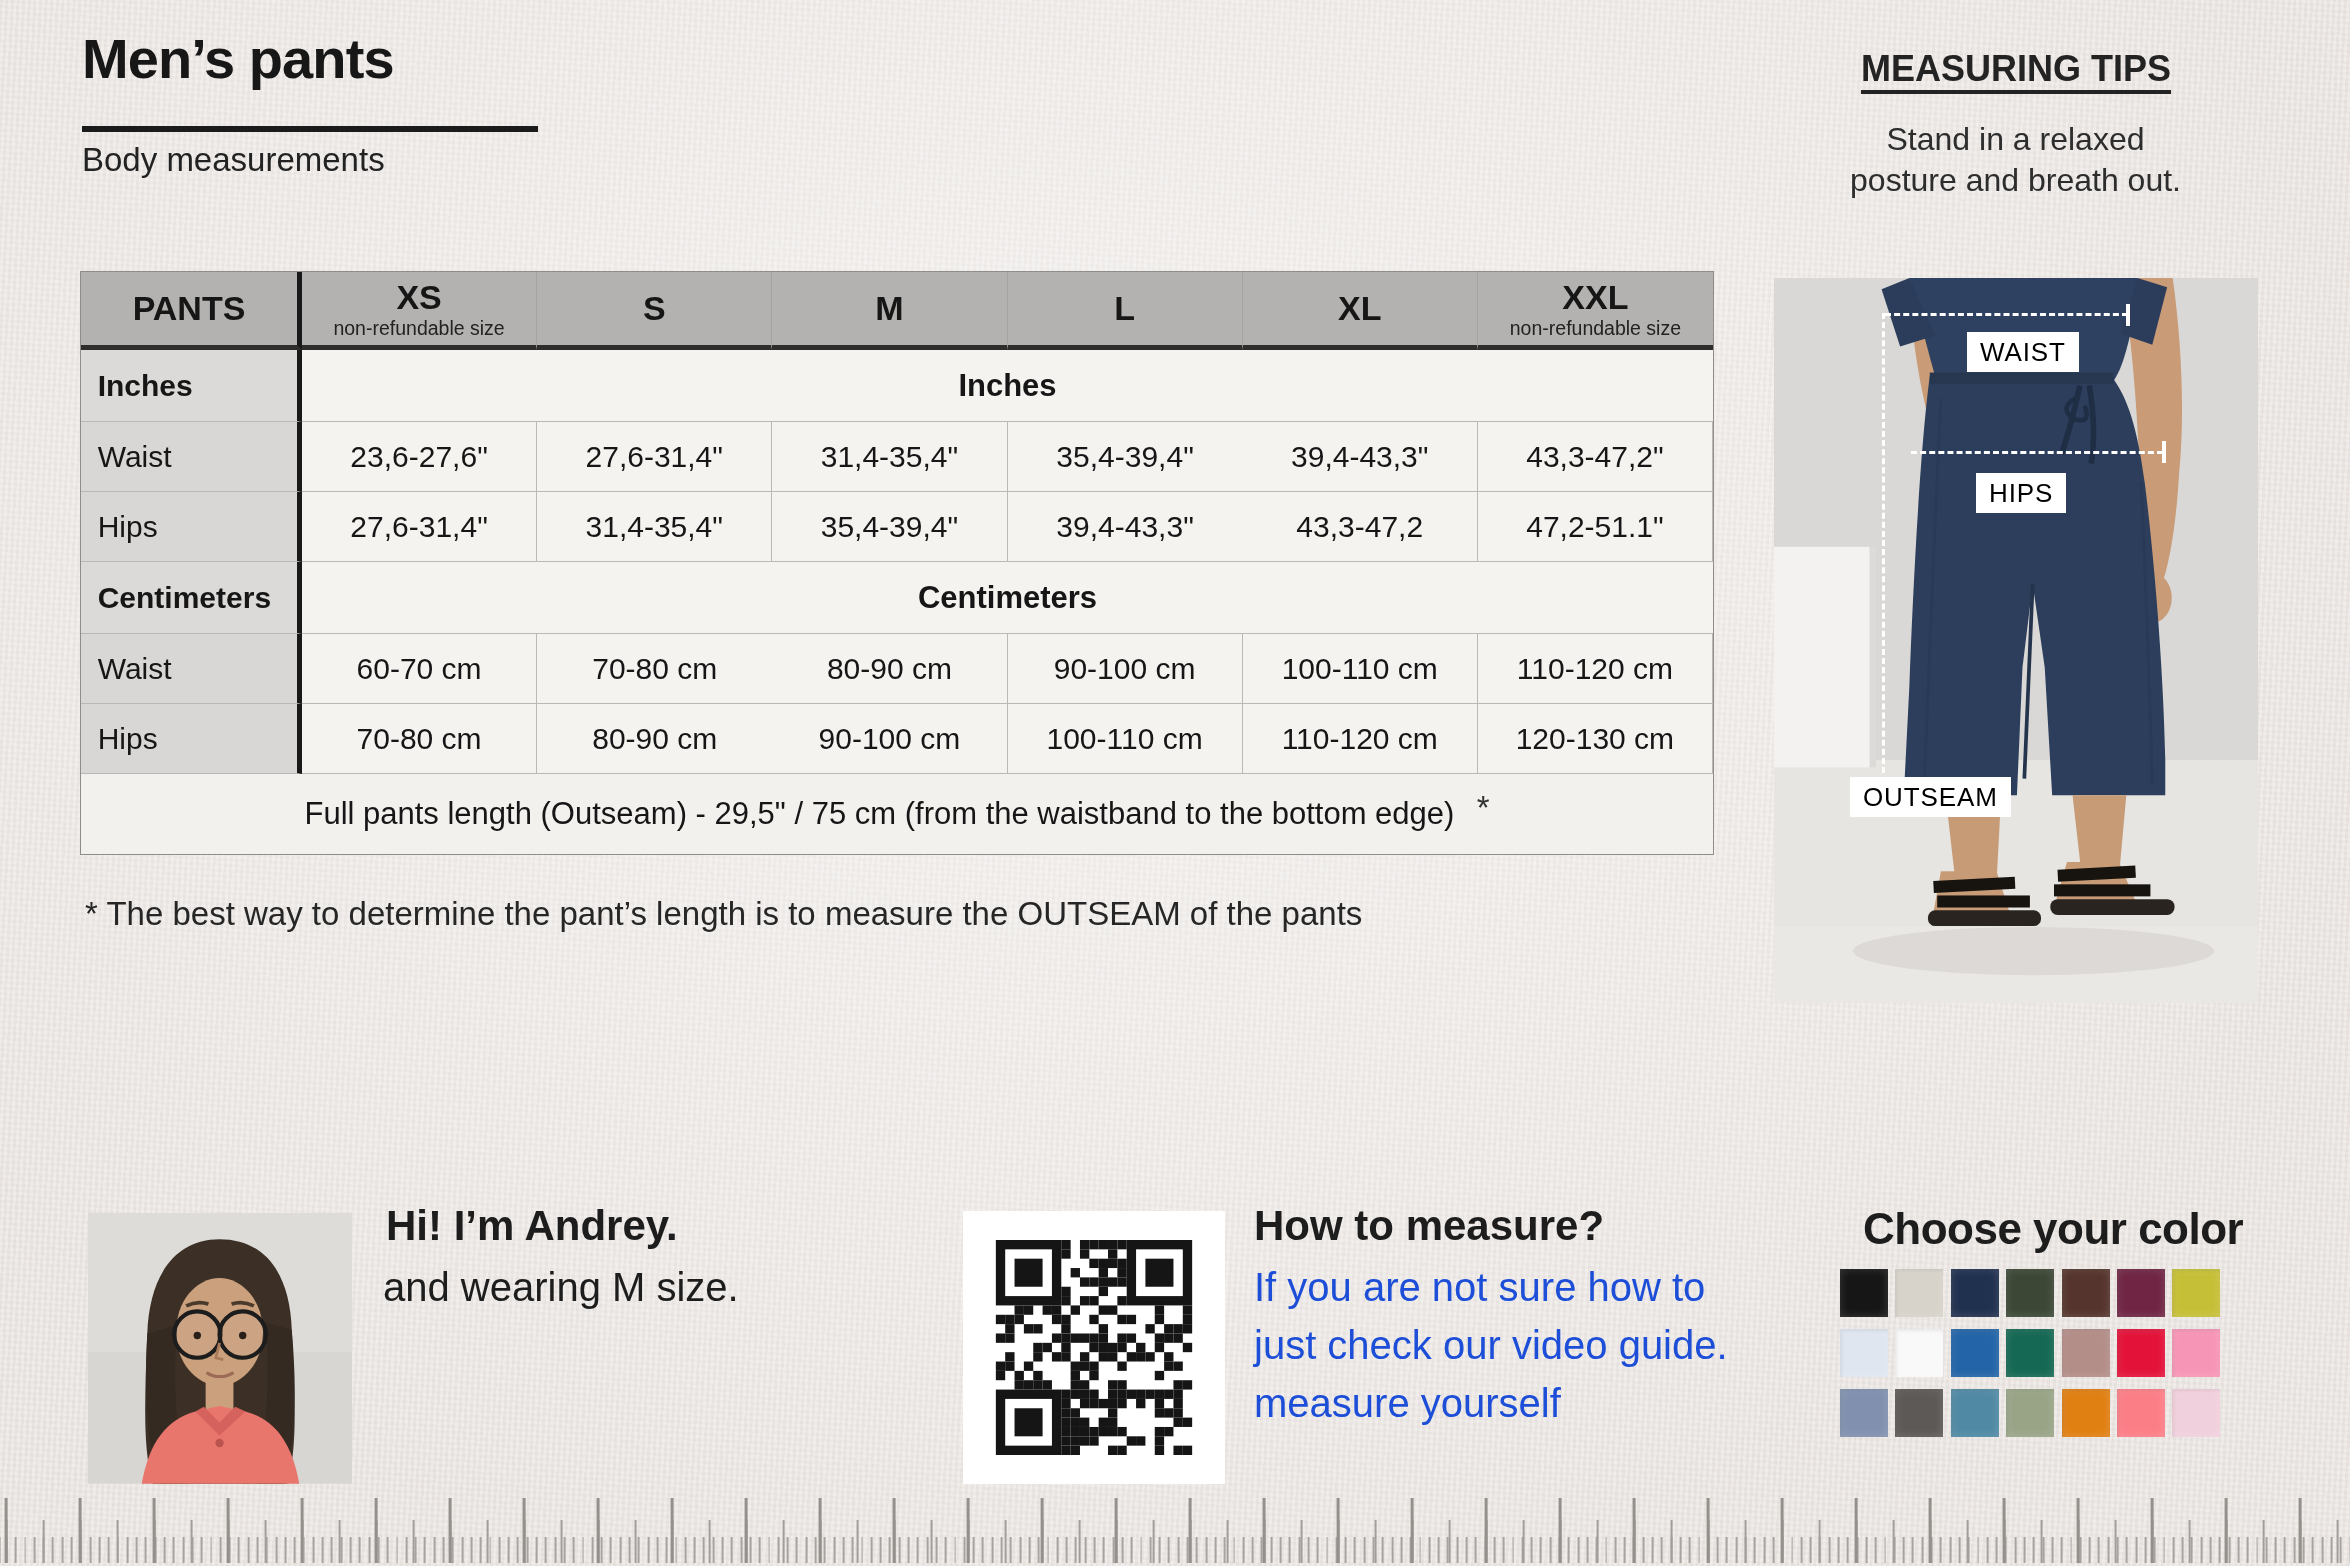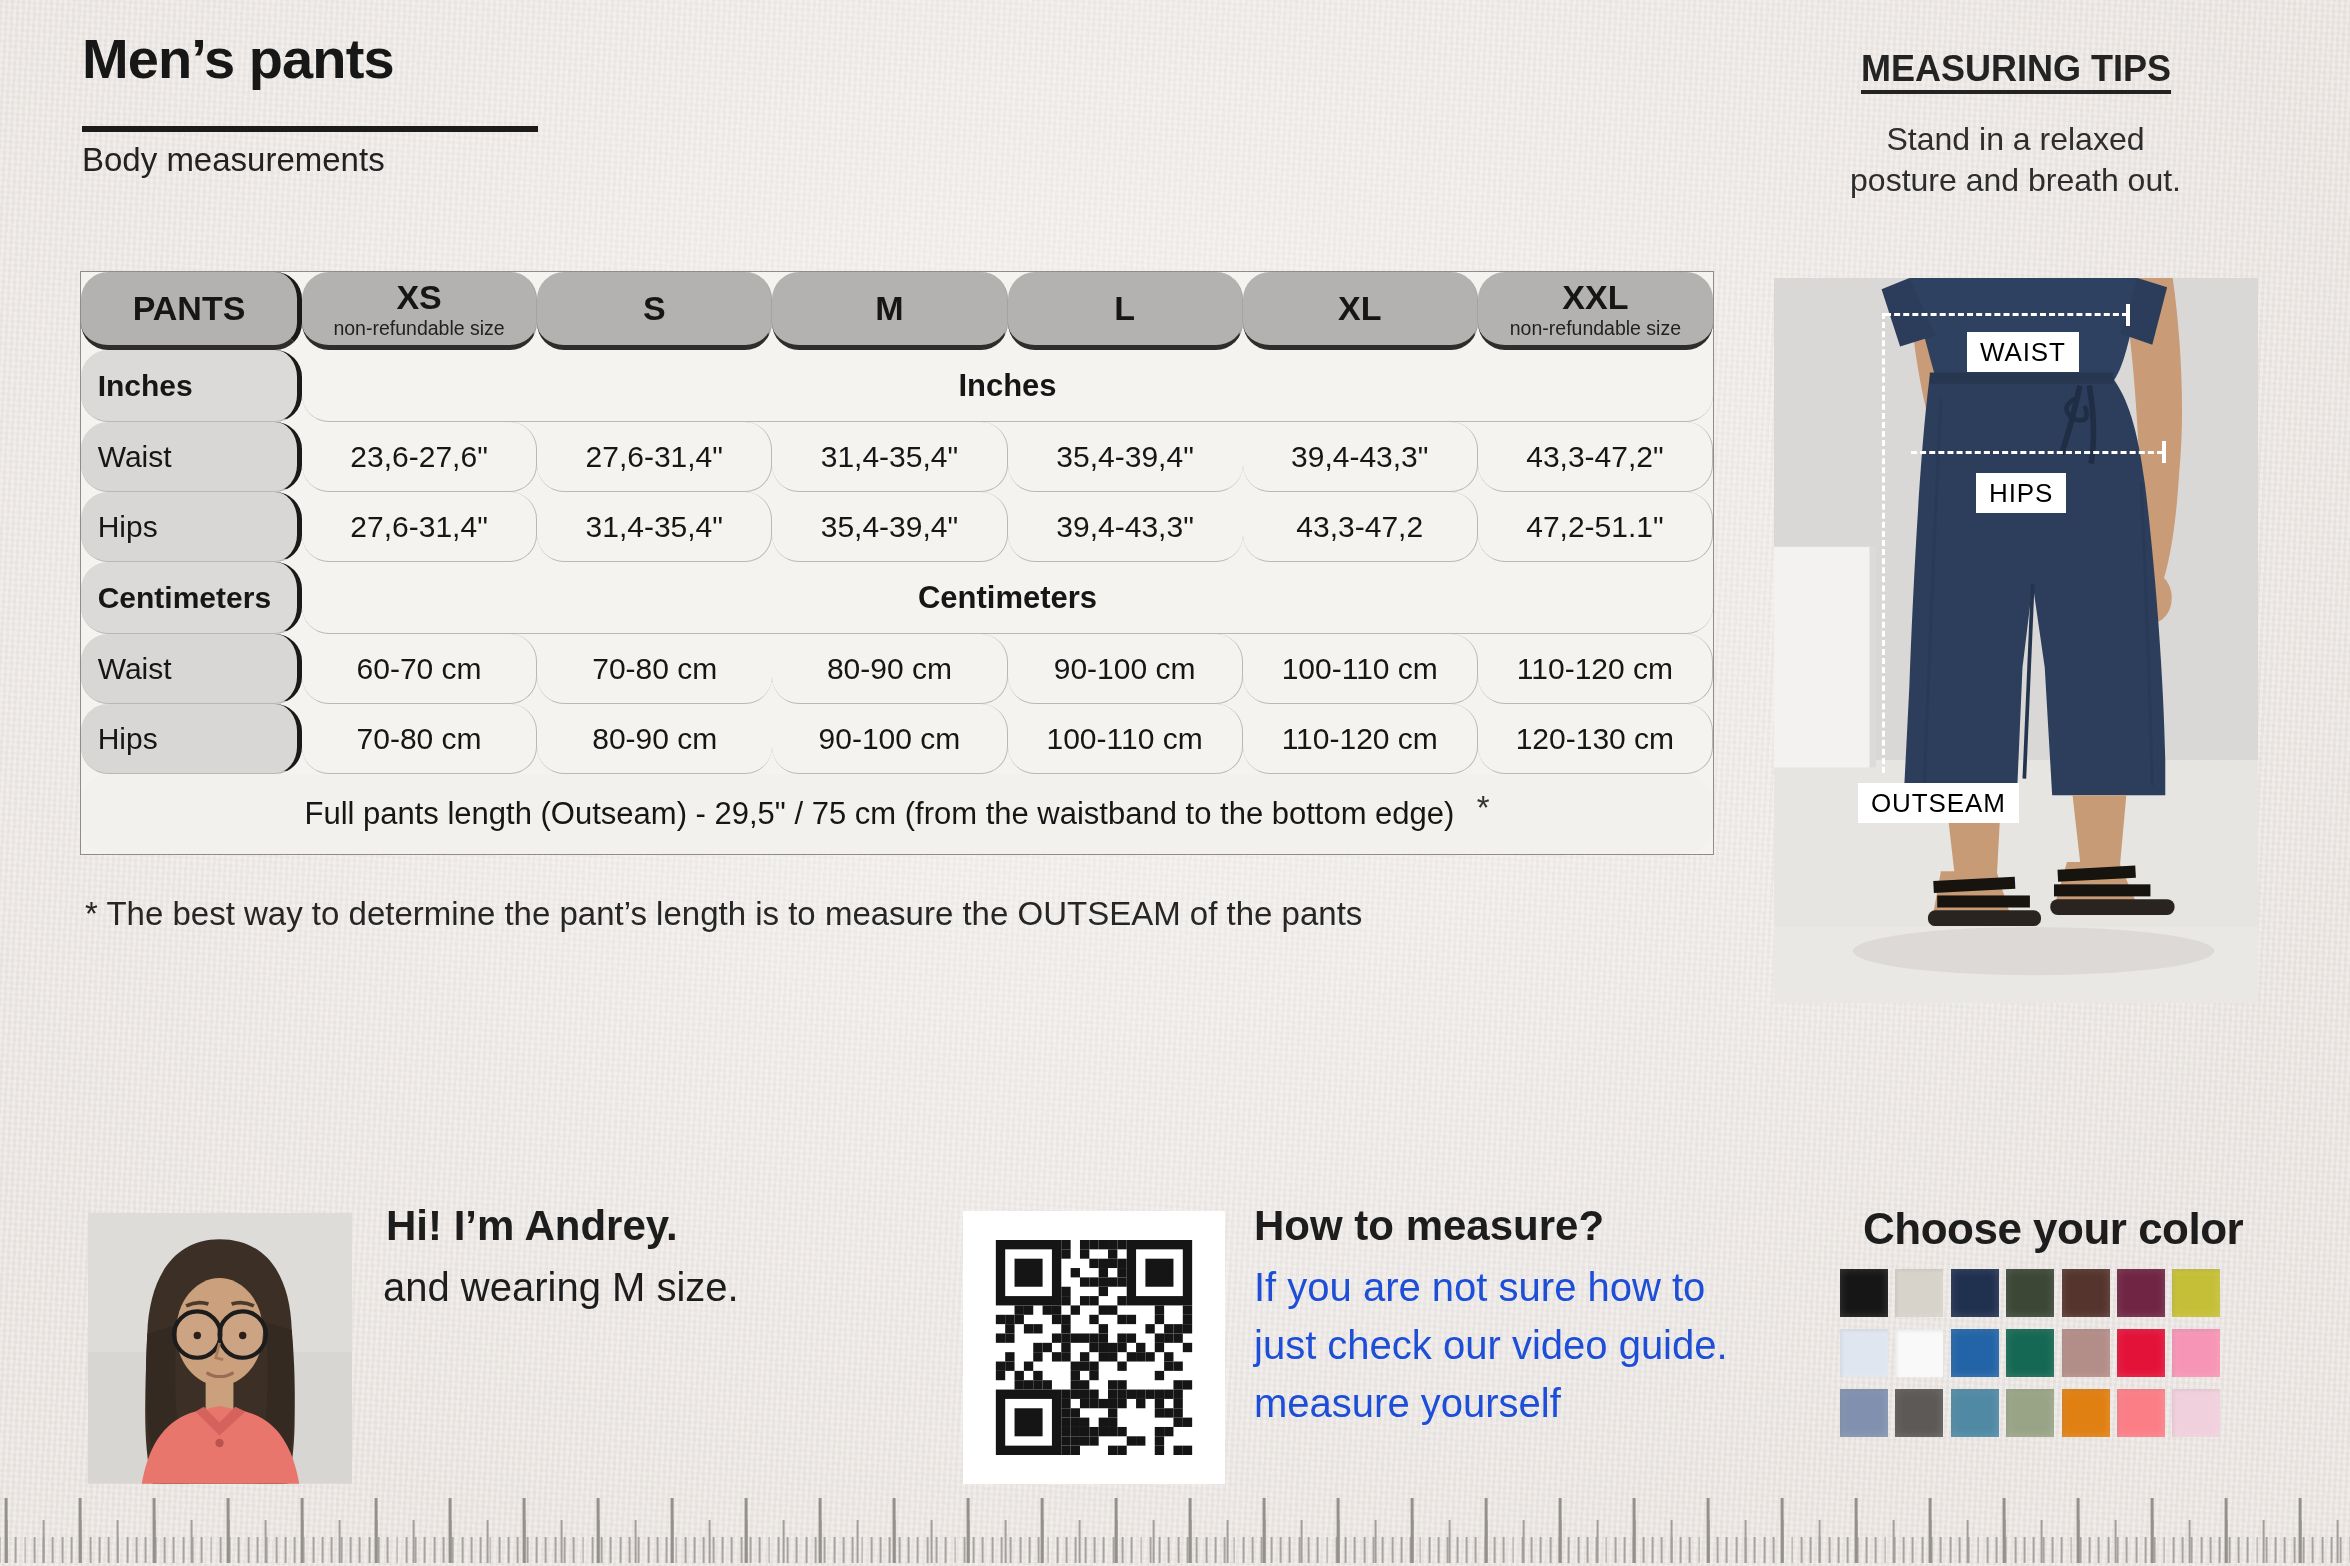--- a/index.html
+++ b/index.html
@@ -25,21 +25,21 @@
 
   
   .size-table{
     left:80px;top:271px;width:1634px;
     display:grid;grid-template-columns:221px repeat(6,1fr);
     grid-template-rows:78px 72px 70px 70px 72px 70px 70px 80px;
     border:0.9px solid #8f8d8a;background:#f5f3f0;box-sizing:border-box;
   }
   .cell{display:flex;align-items:center;justify-content:center;flex-direction:column;
     border-right:0.9px solid #bab7b4;border-bottom:0.9px solid #bab7b4;box-sizing:border-box;
-    font-size:30px;color:#161616;background:#f5f3f0;border-radius:27px;}
+    font-size:30px;color:#161616;background:#f5f3f0;}
   .cell:nth-child(7n){border-right:none;}
   .head{background:#b3b2b0;font-weight:bold;font-size:34px;border-bottom:5.6px solid #2e2d2b;border-right:0.9px solid #a5a4a2;}
   .head .size-note{font-weight:normal;font-size:19.5px;margin-top:0;color:#222;}
   .rowlab{background:#d8d7d5;justify-content:center;align-items:flex-start;padding-left:16.7px;}
   .rowlab.bold{font-weight:bold;background:#dbdad8;}
   .thickline{border-right:5.6px solid #191919 !important;}
   .band{grid-column:2 / 8;font-weight:bold;font-size:31px;border-right:none;}
   .outseam{grid-column:1 / 8;border-right:none;border-bottom:none;background:#f3f1ee;font-size:31px;flex-direction:row;gap:13px;}
   .outseam .star{font-size:33px;position:relative;top:-6.5px;margin-left:9.3px;color:#333;}
 
@@ -202,21 +202,21 @@
     <rect x="302" y="654" width="104" height="13" fill="#17130f"></rect>
   </svg>
 
   <div class="abs dash-v" style="left:108px;top:35px;height:460px;"></div>
   <div class="abs dash-h" style="left:111px;top:35px;width:243px;"></div>
   <div class="abs cap" style="left:352px;top:26px;"></div>
   <div class="abs dash-h" style="left:137px;top:173px;width:252px;"></div>
   <div class="abs cap" style="left:388px;top:163px;"></div>
   <div class="abs photo-tag" style="left:193px;top:54px;">WAIST</div>
   <div class="abs photo-tag" style="left:202px;top:195px;">HIPS</div>
-  <div class="abs photo-tag" style="left:84px;top:499px;margin-top:6px;">OUTSEAM</div>
+  <div class="abs photo-tag" style="left:76px;top:499px;">OUTSEAM</div>
 </div>
 
 <div class="abs model-photo">
   <svg viewBox="0 0 285 292" width="264" height="271" xmlns="http://www.w3.org/2000/svg">
     <rect width="285" height="292" fill="#d8d6d3"></rect>
     <rect width="285" height="150" fill="#dedcd9"></rect>
     <path d="M142 28 C 92 28 66 70 64 130 C 62 190 58 252 70 292 L 215 292 C 228 248 222 186 220 126 C 218 66 192 28 142 28 Z" fill="#3c3026"></path>
     <ellipse cx="142" cy="128" rx="47" ry="58" fill="#caa07d"></ellipse>
     <path d="M92 112 Q 96 46 142 44 Q 188 46 192 112 Q 176 68 142 66 Q 108 68 92 112 Z" fill="#3c3026"></path>
     <path d="M64 130 C 60 200 64 250 78 292 L 108 292 C 94 240 92 180 96 120 Z" fill="#352a21"></path>

